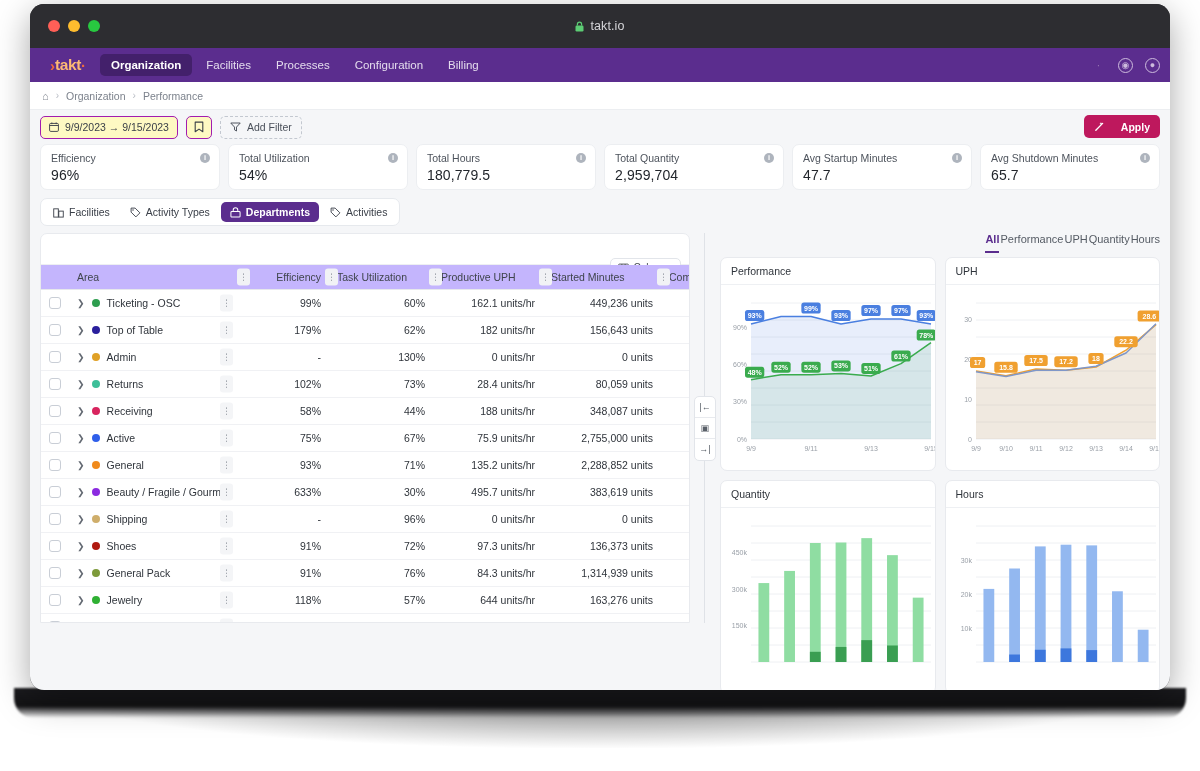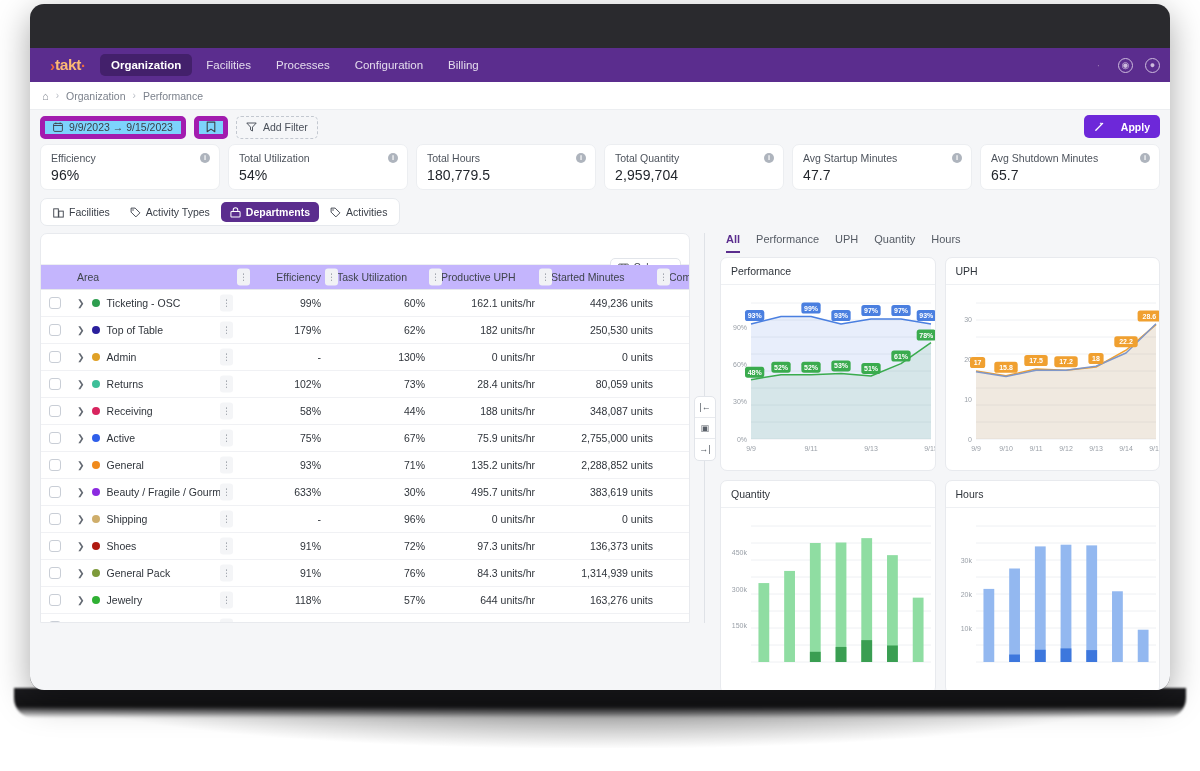--- a/index.html
+++ b/index.html
@@ -86,32 +86,32 @@
   .bc-sep { color: #b9bdc5; font-size: 10px; }
   .bc-item { color: #7c828c; font-size: 10.5px; }
 
   
   #filterbar {
     height: 34px; display: flex; align-items: center; padding: 0 10px; gap: 8px;
     position: relative;
   }
   .pill {
     display: flex; align-items: center; gap: 6px; height: 23px;
-    background: #7dd3fc; border: 5px solid #a21caf; border-radius: 5px;
+    background: #fef9c3; border: 1px solid #a21caf; border-radius: 5px;
     padding: 0 8px; font-size: 10.5px; color: #3b4049;
   }
   .pill.icon-only { padding: 0 7px; }
   .pill-dashed {
     display: flex; align-items: center; gap: 6px; height: 23px;
     border: 1px dashed #c3c8d0; border-radius: 5px; padding: 0 9px;
     font-size: 10.5px; color: #4a505a; background: transparent;
   }
   #apply-btn {
     position: absolute; right: 10px; top: 5px;
-    background: #6d28d9; color:#fff; border-radius: 5px;
+    background: #be185d; color:#fff; border-radius: 5px;
     height: 23px; display:flex; align-items:center; gap:16px;
     padding: 0 10px; font-size: 10.5px; font-weight: bold;
   }
 
   
   #kpis { display: flex; gap: 8px; padding: 0 10px 8px 10px; }
   .kpi {
     flex: 1; background: #fff; border: 1px solid #eceef1; border-radius: 7px;
     height: 46px; padding: 7px 10px; position: relative;
   }
@@ -185,21 +185,21 @@
     border-radius: 5px; display: flex; flex-direction: column; overflow: hidden;
   }
   .handle-btn {
     width: 20px; height: 21px; display:flex; align-items:center; justify-content:center;
     font-size: 9px; color: #5a6069; border-bottom: 1px solid #e8eaee;
   }
   .handle-btn:last-child { border-bottom: none; }
 
   
   #charts-panel { flex: 1; padding-right: 10px; display: flex; flex-direction: column; }
-  #chart-tabs { display: flex; gap: 16px; height: 26px; align-items: flex-start; padding-left: 6px; }
+  #chart-tabs { display: flex; gap: 1px; height: 26px; align-items: flex-start; padding-left: 6px; justify-content: flex-end; }
   .ctab { font-size: 11px; color: #555b64; padding-bottom: 6px; }
   .ctab.active { color: #5b2d8e; font-weight: bold; border-bottom: 2px solid #5b2d8e; }
   #chart-grid {
     display: grid; grid-template-columns: 1fr 1fr; gap: 9px; margin-top: 4px;
   }
   .chart-card {
     background: #fff; border: 1px solid #e8eaee; border-radius: 7px; overflow: hidden;
     height: 214px;
   }
   .chart-title {
@@ -212,20 +212,34 @@
 </style>
 </head>
 <body>
 
 <div id="frame">
   <div id="base-shadow2"></div>
   <div id="base-shadow"></div>
 
   <div id="laptop-body">
 
+    <div id="titlebar">
+      <div class="tl-dots">
+        <span class="tl-dot tl-red"></span>
+        <span class="tl-dot tl-yellow"></span>
+        <span class="tl-dot tl-green"></span>
+      </div>
+      <div id="url-area">
+        <svg class="lock-glyph" width="9" height="11" viewBox="0 0 9 11">
+          <rect x="0.5" y="4.5" width="8" height="6" rx="1.2" fill="#5ccc74"></rect>
+          <path d="M2.4 4.5V3.2a2.1 2.1 0 0 1 4.2 0v1.3" stroke="#5ccc74" stroke-width="1.2" fill="none"></path>
+        </svg>
+        <span id="url-text">takt.io</span>
+      </div>
+    </div>
 
     <div id="viewport">
 
       <div id="topnav">
         <div id="logo">
           <span class="logo-dot">›</span>
             <span class="logo-text">takt</span>
             <span class="logo-dot">·</span>
         </div>
         <div class="nav-item active">Organization</div>
@@ -420,21 +434,21 @@
                     <div class="area-cell">
                       <span class="chev">❯</span>
                       <span class="dot" style="background: rgb(42, 31, 156);"></span>
                       <span>Top of Table</span>
                       <span class="row-kebab">⋮</span>
                     </div>
                   </td>
                   <td class="num">179%</td>
                   <td class="num">62%</td>
                   <td class="num">182 units/hr</td>
-                  <td class="num">250,530 units</td>
+                  <td class="num">156,643 units</td>
                   <td class="num">143</td>
                 </tr>
                 <tr>
                   <td>
                     <span class="cb"></span>
                   </td>
                   <td>
                     <div class="area-cell">
                       <span class="chev">❯</span>
                       <span class="dot" style="background: rgb(224, 161, 38);"></span>

